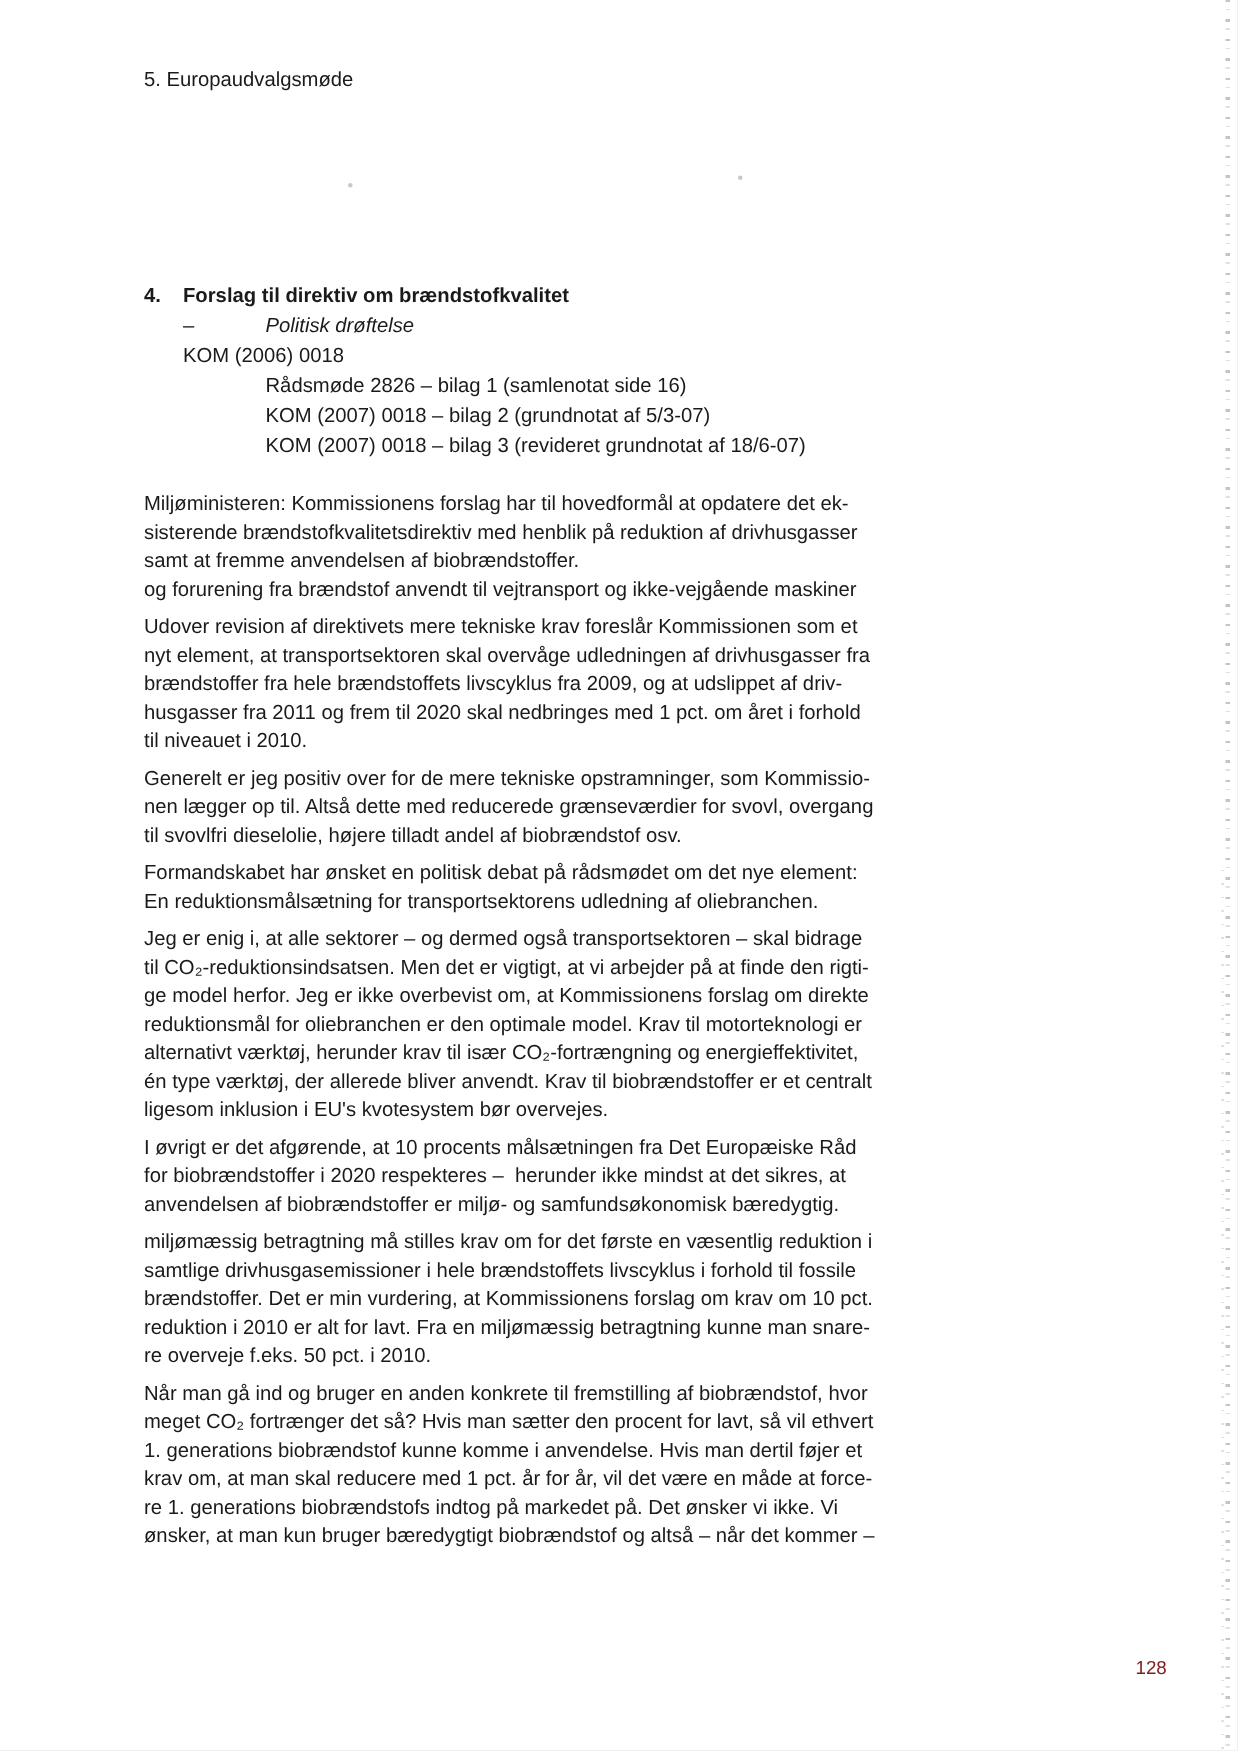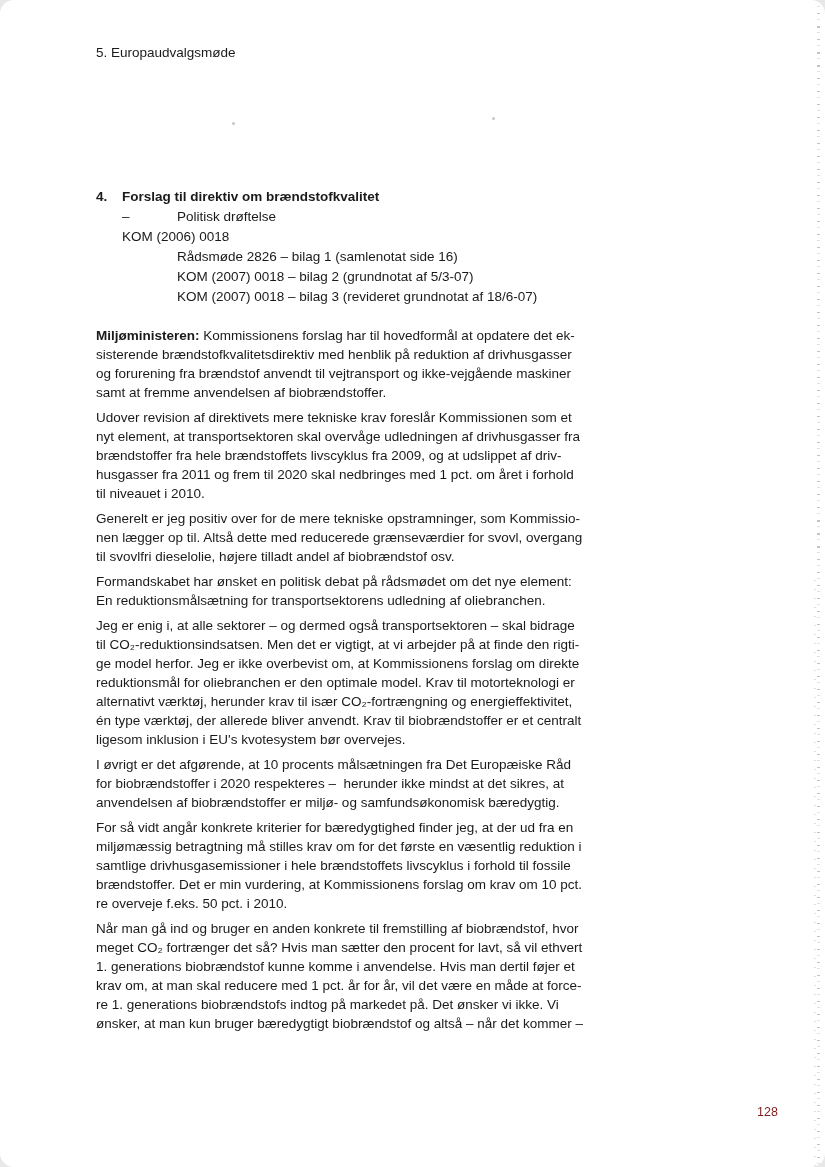--- a/index.html
+++ b/index.html
@@ -1,34 +1,33 @@
 <!DOCTYPE html>
 <html><head>
 <meta charset="utf-8">
 <style>
   html,body{margin:0;padding:0;background:#e8e8e8;}
   .page{
     position:relative;width:825px;height:1167px;background:#ffffff;
     font-family:"Liberation Sans","DejaVu Sans",sans-serif;color:#1a1a1a;
     overflow:hidden;
-    border-radius:14px;
   }
   .running-header{position:absolute;left:96px;top:45px;font-size:13.5px;}
   .agenda{position:absolute;left:96px;top:187px;font-size:13.5px;line-height:20px;}
   .agenda .row{white-space:pre-wrap;}
   .agenda .num{display:inline-block;width:26px;font-weight:bold;}
   .agenda .title{font-weight:bold;}
   .agenda .indent1{padding-left:26px;}
   .agenda .indent2{padding-left:81px;}
   .agenda .dash{display:inline-block;width:55px;}
-  .agenda .subtitle{}
+  .agenda .subtitle{font-style:italic;}
   .statement{position:absolute;left:96px;top:326px;width:625px;font-size:13.5px;line-height:19px;}
   .statement p{margin:0 0 6px 0;}
   .line{display:block;white-space:pre-wrap;}
-  .speaker{font-weight:bold;}
+  .speaker{font-weight:normal;}
   .page-number{position:absolute;left:757px;top:1105px;font-size:12.5px;color:#7f1d1d;}
   .edge-band{
     position:absolute;left:817px;top:0;width:3px;height:1167px;opacity:.75;
     background:repeating-linear-gradient(to bottom,
       rgba(110,110,110,.55) 0px, rgba(110,110,110,.55) 1.5px,
       transparent 1.5px, transparent 6px,
       rgba(130,130,130,.32) 6px, rgba(130,130,130,.32) 7px,
       transparent 7px, transparent 13px);
   }
   .edge-band2{
@@ -57,22 +56,22 @@
     <div class="row indent1">KOM (2006) 0018</div>
     <div class="row indent2">Rådsmøde 2826 – bilag 1 (samlenotat side 16)</div>
     <div class="row indent2">KOM (2007) 0018 – bilag 2 (grundnotat af 5/3-07)</div>
     <div class="row indent2">KOM (2007) 0018 – bilag 3 (revideret grundnotat af 18/6-07)</div>
   </section>
 
   <section class="statement">
     <p>
       <span class="line"><span class="speaker">Miljøministeren:</span><span> Kommissionens forslag har til hovedformål at opdatere det ek-</span></span>
       <span class="line">sisterende brændstofkvalitetsdirektiv med henblik på reduktion af drivhusgasser</span>
+      <span class="line">samt at fremme anvendelsen af biobrændstoffer.</span>
       <span class="line">og forurening fra brændstof anvendt til vejtransport og ikke-vejgående maskiner</span>
-      <span class="line">samt at fremme anvendelsen af biobrændstoffer.</span>
     </p>
     <p>
       <span class="line">Udover revision af direktivets mere tekniske krav foreslår Kommissionen som et</span>
       <span class="line">nyt element, at transportsektoren skal overvåge udledningen af drivhusgasser fra</span>
       <span class="line">brændstoffer fra hele brændstoffets livscyklus fra 2009, og at udslippet af driv-</span>
       <span class="line">husgasser fra 2011 og frem til 2020 skal nedbringes med 1 pct. om året i forhold</span>
       <span class="line">til niveauet i 2010.</span>
     </p>
     <p>
       <span class="line">Generelt er jeg positiv over for de mere tekniske opstramninger, som Kommissio-</span>
@@ -91,24 +90,24 @@
       <span class="line">alternativt værktøj, herunder krav til især CO₂-fortrængning og energieffektivitet,</span>
       <span class="line">én type værktøj, der allerede bliver anvendt. Krav til biobrændstoffer er et centralt</span>
       <span class="line">ligesom inklusion i EU's kvotesystem bør overvejes.</span>
     </p>
     <p>
       <span class="line">I øvrigt er det afgørende, at 10 procents målsætningen fra Det Europæiske Råd</span>
       <span class="line">for biobrændstoffer i 2020 respekteres –  herunder ikke mindst at det sikres, at</span>
       <span class="line">anvendelsen af biobrændstoffer er miljø- og samfundsøkonomisk bæredygtig.</span>
     </p>
     <p>
-      <span class="line">For så vidt angår konkrete kriterier for bæredygtighed finder jeg, at der ud fra en</span>
       <span class="line">miljømæssig betragtning må stilles krav om for det første en væsentlig reduktion i</span>
       <span class="line">samtlige drivhusgasemissioner i hele brændstoffets livscyklus i forhold til fossile</span>
       <span class="line">brændstoffer. Det er min vurdering, at Kommissionens forslag om krav om 10 pct.</span>
+      <span class="line">reduktion i 2010 er alt for lavt. Fra en miljømæssig betragtning kunne man snare-</span>
       <span class="line">re overveje f.eks. 50 pct. i 2010.</span>
     </p>
     <p>
       <span class="line">Når man gå ind og bruger en anden konkrete til fremstilling af biobrændstof, hvor</span>
       <span class="line">meget CO₂ fortrænger det så? Hvis man sætter den procent for lavt, så vil ethvert</span>
       <span class="line">1. generations biobrændstof kunne komme i anvendelse. Hvis man dertil føjer et</span>
       <span class="line">krav om, at man skal reducere med 1 pct. år for år, vil det være en måde at force-</span>
       <span class="line">re 1. generations biobrændstofs indtog på markedet på. Det ønsker vi ikke. Vi</span>
       <span class="line">ønsker, at man kun bruger bæredygtigt biobrændstof og altså – når det kommer –</span>
     </p>

